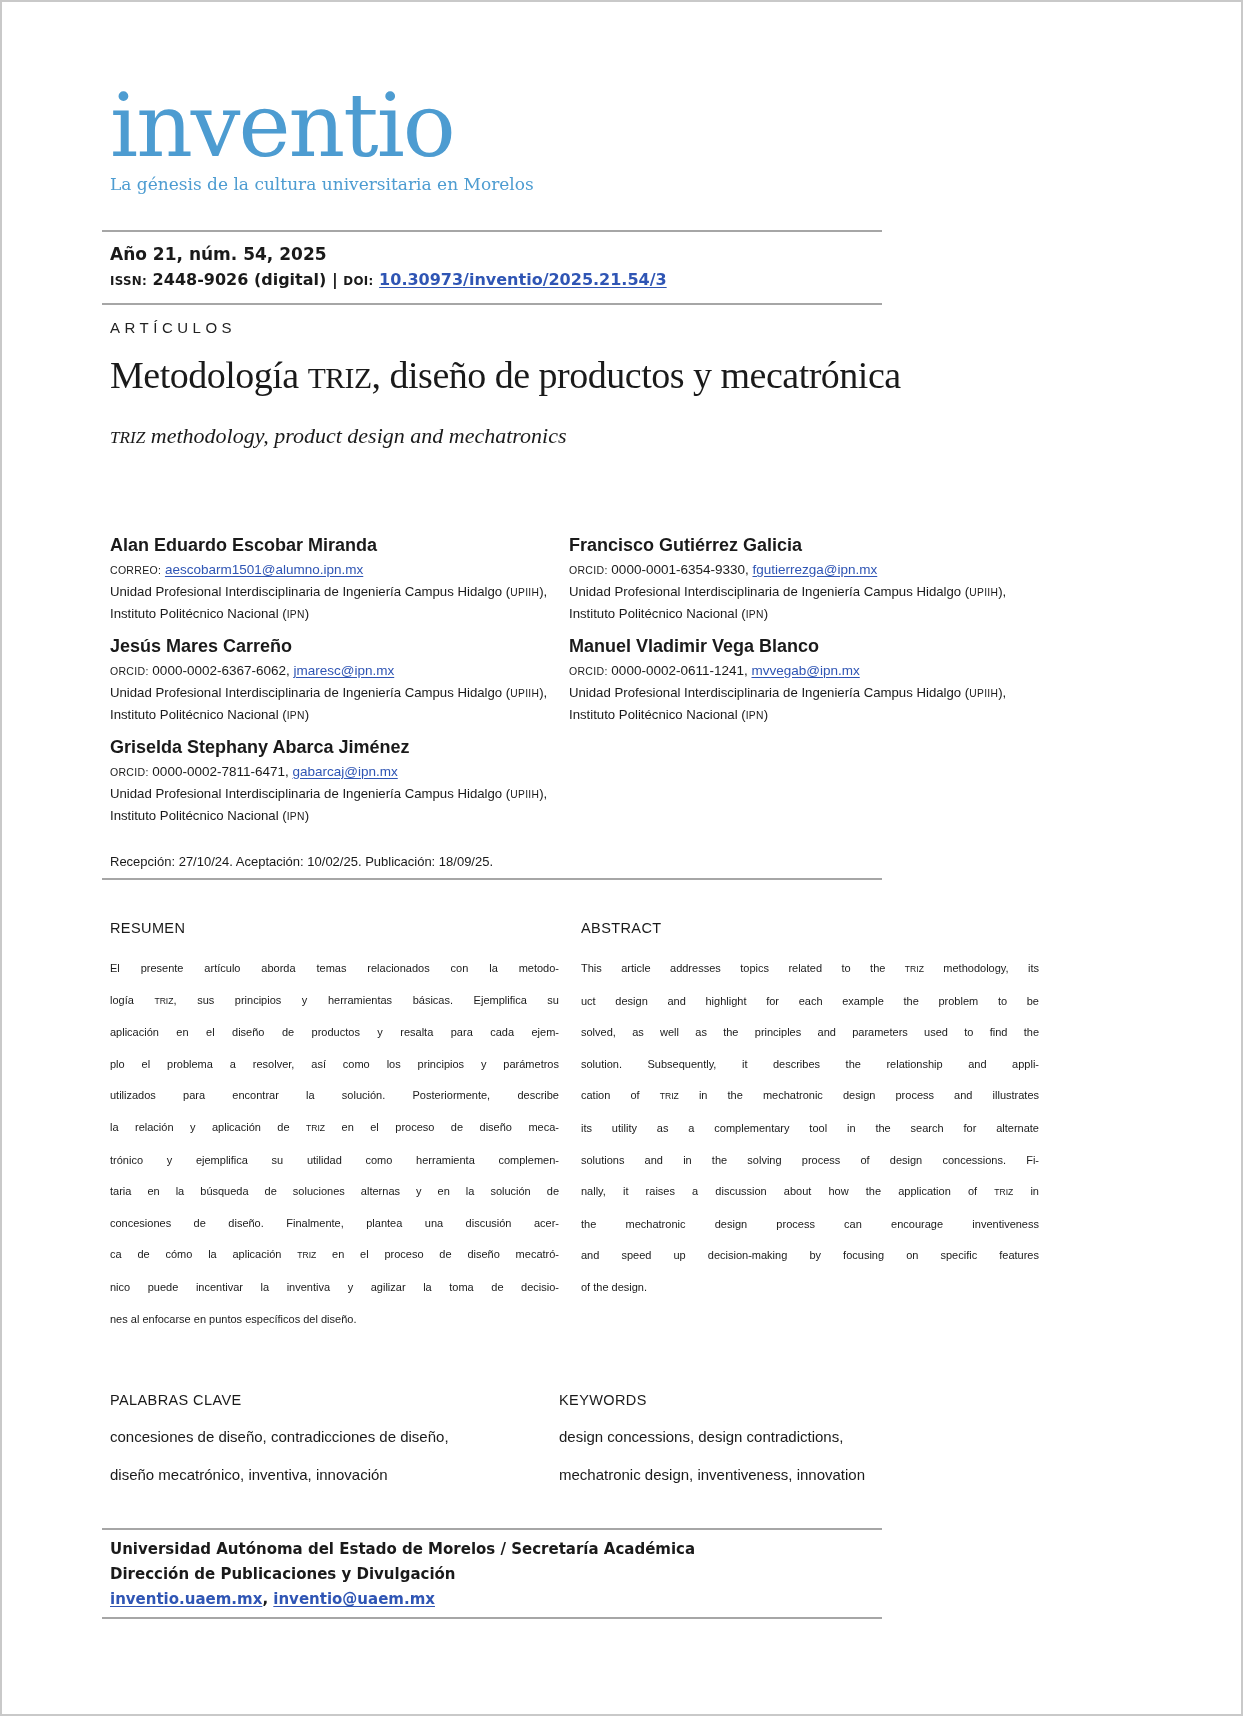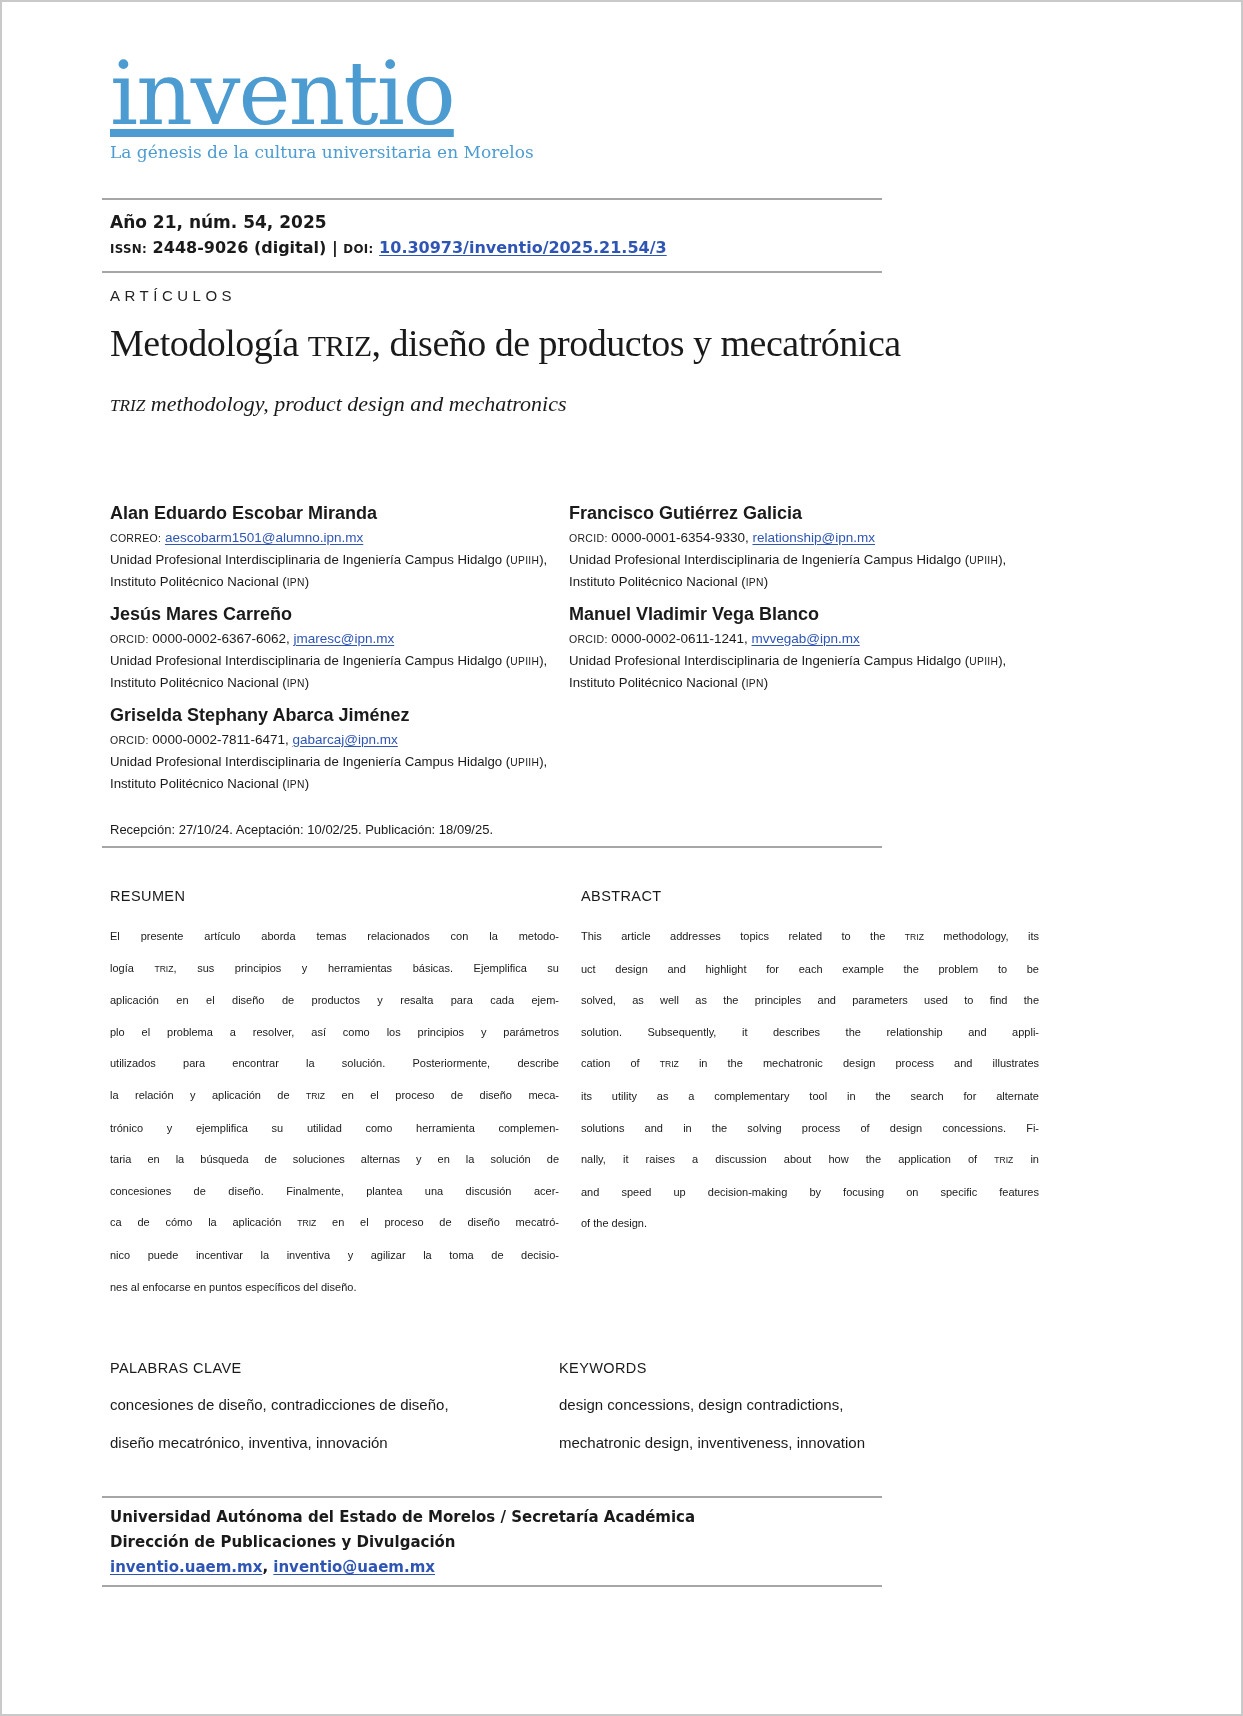--- a/index.html
+++ b/index.html
@@ -7,22 +7,22 @@
   body { font-family:"Liberation Sans", sans-serif; color:var(--text,#1a1a1a); }
 
   .page{
     position:relative; width:1243px; height:1716px; background:#fff;
     border:2px solid #c9c9c9; padding-left:108px; overflow:hidden;
   }
 
   .rule{ border:none; border-top:2px solid var(--rule,#a6a6a6); width:780px; margin-left:-8px; }
 
   
-  .logo{ margin-top:48px; font-family:"DejaVu Serif", serif; font-size:88px; line-height:1.0;
-         color:var(--brand-blue,#4D9CD1); letter-spacing:-2px;text-decoration:underline; }
+  .logo{ margin-top:80px; font-family:"DejaVu Serif", serif; font-size:88px; line-height:1.0;
+         color:var(--brand-blue,#4D9CD1); letter-spacing:-2px; }
   .tagline{ margin-top:4px; font-family:"DejaVu Serif", serif; font-size:17px;
             color:var(--brand-blue,#4D9CD1); }
   .rule-1{ margin-top:36px; }
 
   .issue{ margin-top:10px; font-family:"DejaVu Sans", sans-serif; font-weight:bold; }
   .issue-line{ font-size:17px; line-height:25px; }
   .issn-line{ font-size:16px; line-height:25px; }
   .mini-caps{ font-size:.74em; letter-spacing:.3px;text-align:center; }
   .rule-2{ margin-top:9px; }
 
@@ -98,21 +98,21 @@
       </div>
       <div class="affil">
         <div><span>Unidad Profesional Interdisciplinaria de Ingeniería Campus Hidalgo (</span><span class="mini-caps">UPIIH</span><span>),</span></div>
         <div><span>Instituto Politécnico Nacional (</span><span class="mini-caps">IPN</span><span>)</span></div>
       </div>
     </div>
 
     <div class="author-block">
       <div class="author-name">Francisco Gutiérrez Galicia</div>
       <div class="author-meta">
-        <span class="mini-caps">ORCID:</span><span> 0000-0001-6354-9330, </span><a class="link">relationship@ipn.mx</a>
+        <span class="mini-caps">ORCID:</span><span> 0000-0001-6354-9330, </span><a class="link">fgutierrezga@ipn.mx</a>
       </div>
       <div class="affil">
         <div><span>Unidad Profesional Interdisciplinaria de Ingeniería Campus Hidalgo (</span><span class="mini-caps">UPIIH</span><span>),</span></div>
         <div><span>Instituto Politécnico Nacional (</span><span class="mini-caps">IPN</span><span>)</span></div>
       </div>
     </div>
 
     <div class="author-block">
       <div class="author-name">Jesús Mares Carreño</div>
       <div class="author-meta">
@@ -174,20 +174,21 @@
       <div class="abs-header">ABSTRACT</div>
       <div class="abs-body sc-triz">
           <div class="jline">This article addresses topics related to the <span class="sc">TRIZ</span> methodology, its</div>
           <div class="jline">uct design and highlight for each example the problem to be</div>
           <div class="jline">solved, as well as the principles and parameters used to find the</div>
           <div class="jline">solution. Subsequently, it describes the relationship and appli-</div>
           <div class="jline">cation of <span class="sc">TRIZ</span> in the mechatronic design process and illustrates</div>
           <div class="jline">its utility as a complementary tool in the search for alternate</div>
           <div class="jline">solutions and in the solving process of design concessions. Fi-</div>
           <div class="jline">nally, it raises a discussion about how the application of <span class="sc">TRIZ</span> in</div>
+          <div class="jline">the mechatronic design process can encourage inventiveness</div>
           <div class="jline">and speed up decision-making by focusing on specific features</div>
           <div class="jline last">of the design.</div>
         </div>
     </div>
   </div>
 
   <div class="kw-grid">
     <div class="col">
       <div class="abs-header">PALABRAS CLAVE</div>
       <div class="kw-body">

